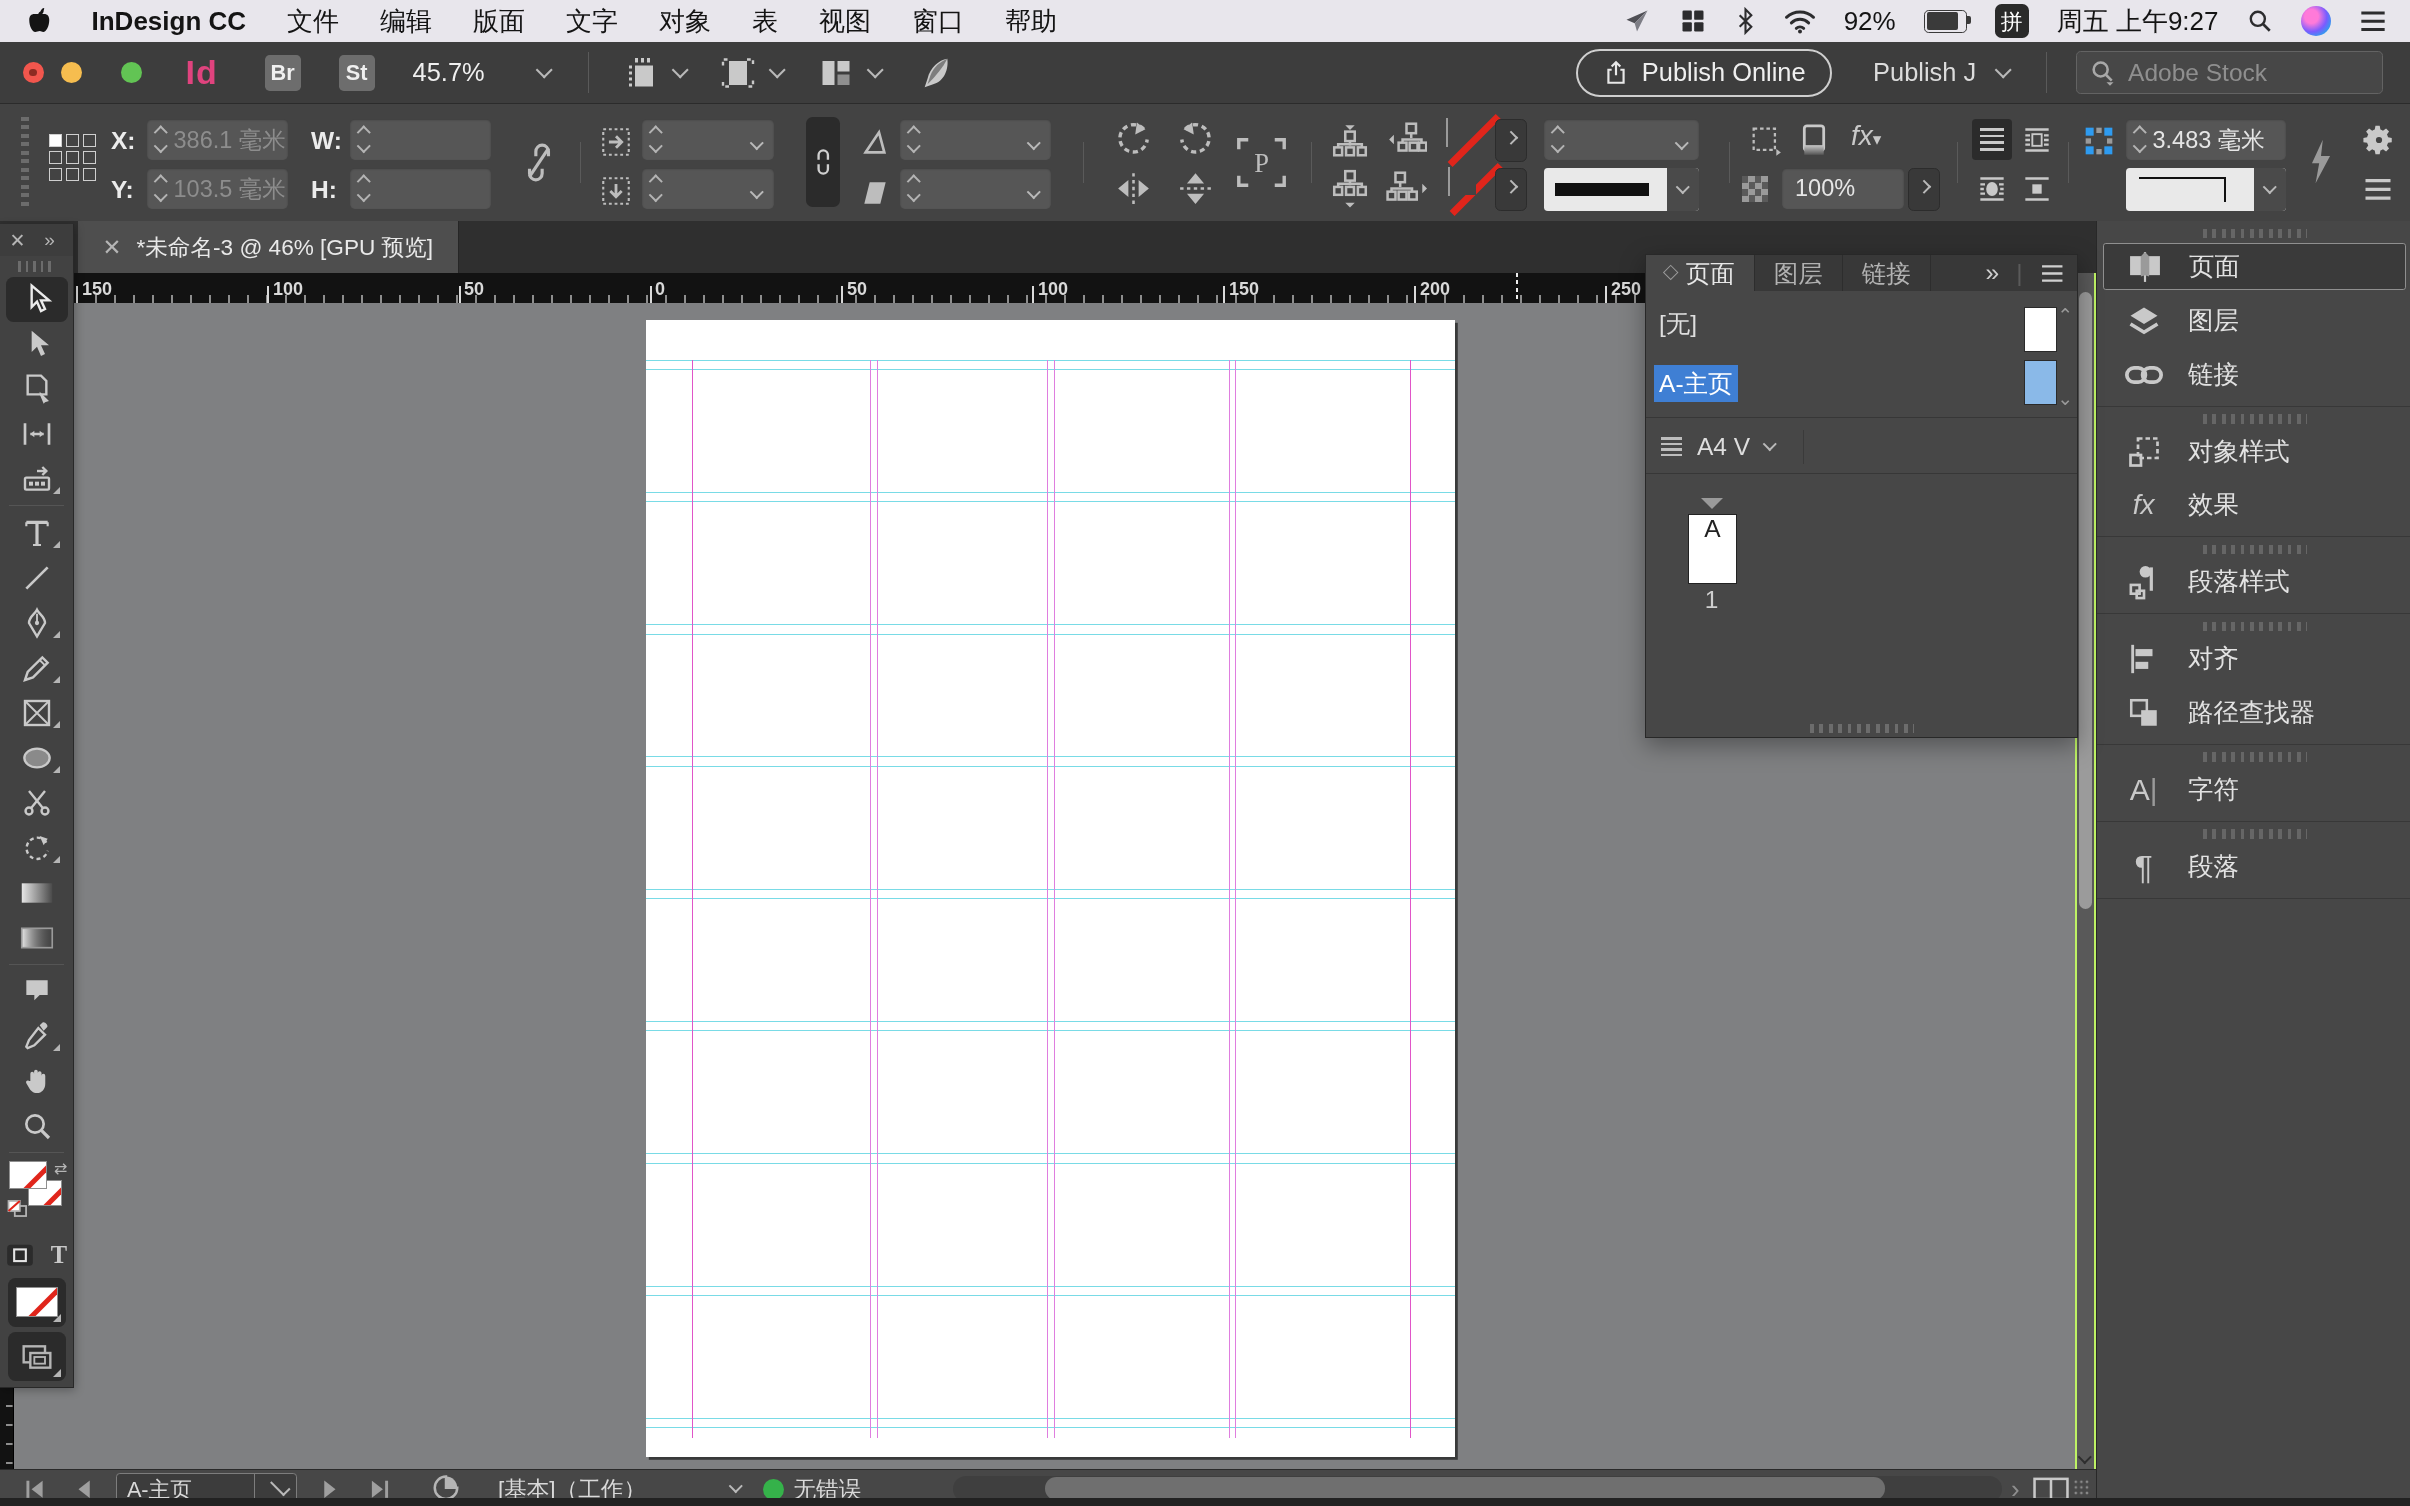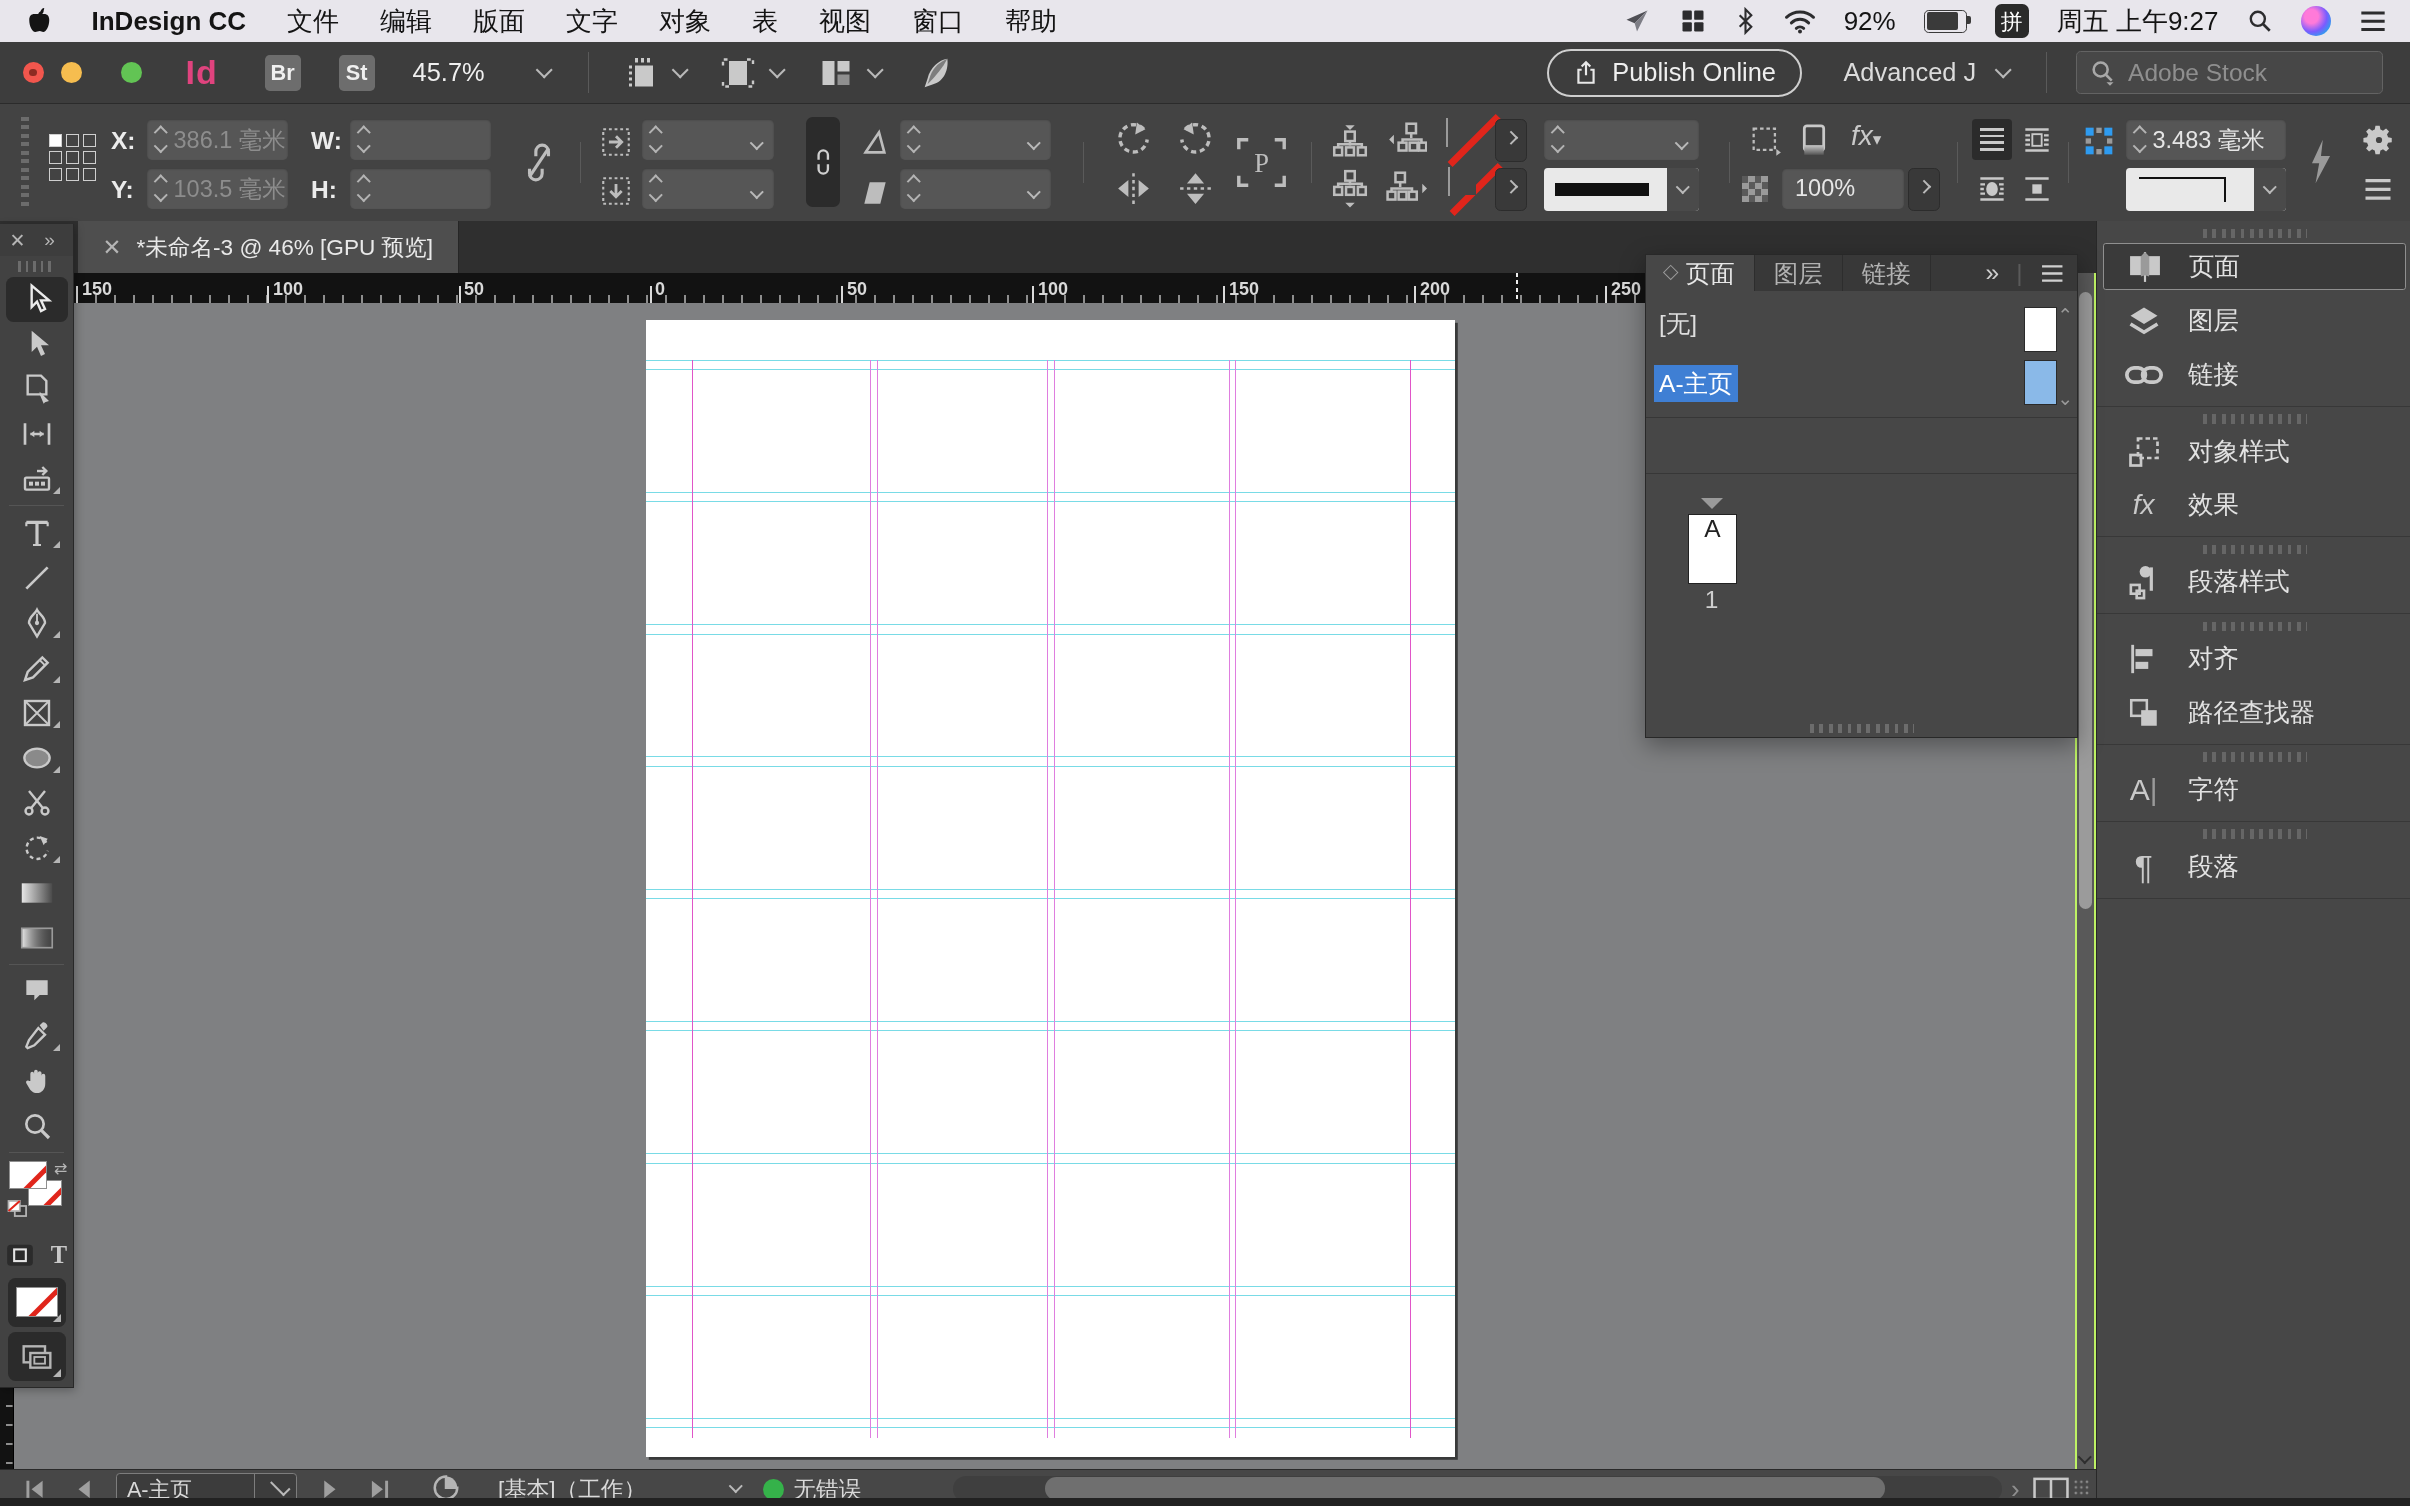--- a/index.html
+++ b/index.html
@@ -307,21 +307,21 @@
       <span class="mb-icon">
         <svg width="26" height="26" viewBox="0 0 24 24">
             <g fill="none" stroke="#e8e8e8" stroke-width="2">
               <path d="M8 9H5v12h14V9h-3"></path>
               <path d="M12 14V2M8 6l4-4 4 4"></path>
             </g>
           </svg>
       </span>
       <span>Publish Online</span>
     </div>
-    <span style="margin-left:41px;font-size:25.4px;">Advanced J</span>
+    <span style="margin-left:41px;font-size:25.4px;">Publish J</span>
     <span class="cv" style="margin-left:21px;"></span>
     <span class="vdiv" style="margin-left:36px;"></span>
     <div class="stockfld" style="margin-left:30px;margin-right:28px;">
       <span class="mb-icon">
         <svg width="28" height="28" viewBox="0 0 24 24">
             <circle cx="10" cy="9" r="6" fill="none" stroke="#a8a8a8" stroke-width="2.2"></circle>
             <path d="M14.5 13.5l5 5" stroke="#a8a8a8" stroke-width="2.2"></path>
             <path d="M15 20l3 3 3-3z" fill="#a8a8a8"></path>
           </svg>
       </span>
@@ -727,20 +727,26 @@
       <span style="padding-left:13px;">[无]</span>
     </div>
     <span class="mswatch" style="left:378px;top:52px;background:#ffffff;"></span>
     <div class="mrow" style="top:105px;">
       <span class="msel" style="margin-left:7.5px;">A-主页</span>
     </div>
     <span class="mswatch" style="left:378px;top:105px;background:#8ab9e8;"></span>
     <span class="scrl" style="top:49px;">⌃</span>
     <span class="scrl" style="top:132px;">⌄</span>
     <span class="psep" style="top:162px;"></span>
+    <div class="sizerow">
+      <span class="listicon"></span>
+      <span>A4 V</span>
+      <span class="cv sm"></span>
+      <span style="width:0.9px;height:34px;background:#3a3a3a;margin-left:13px;"></span>
+    </div>
     <span class="psep" style="top:218px;"></span>
     <span class="ptri"></span>
     <div class="pthumb">
       <span>A</span>
     </div>
     <div class="pnum">1</div>
     <span class="pgrip"></span>
   </div>
 
   <div class="dock">

